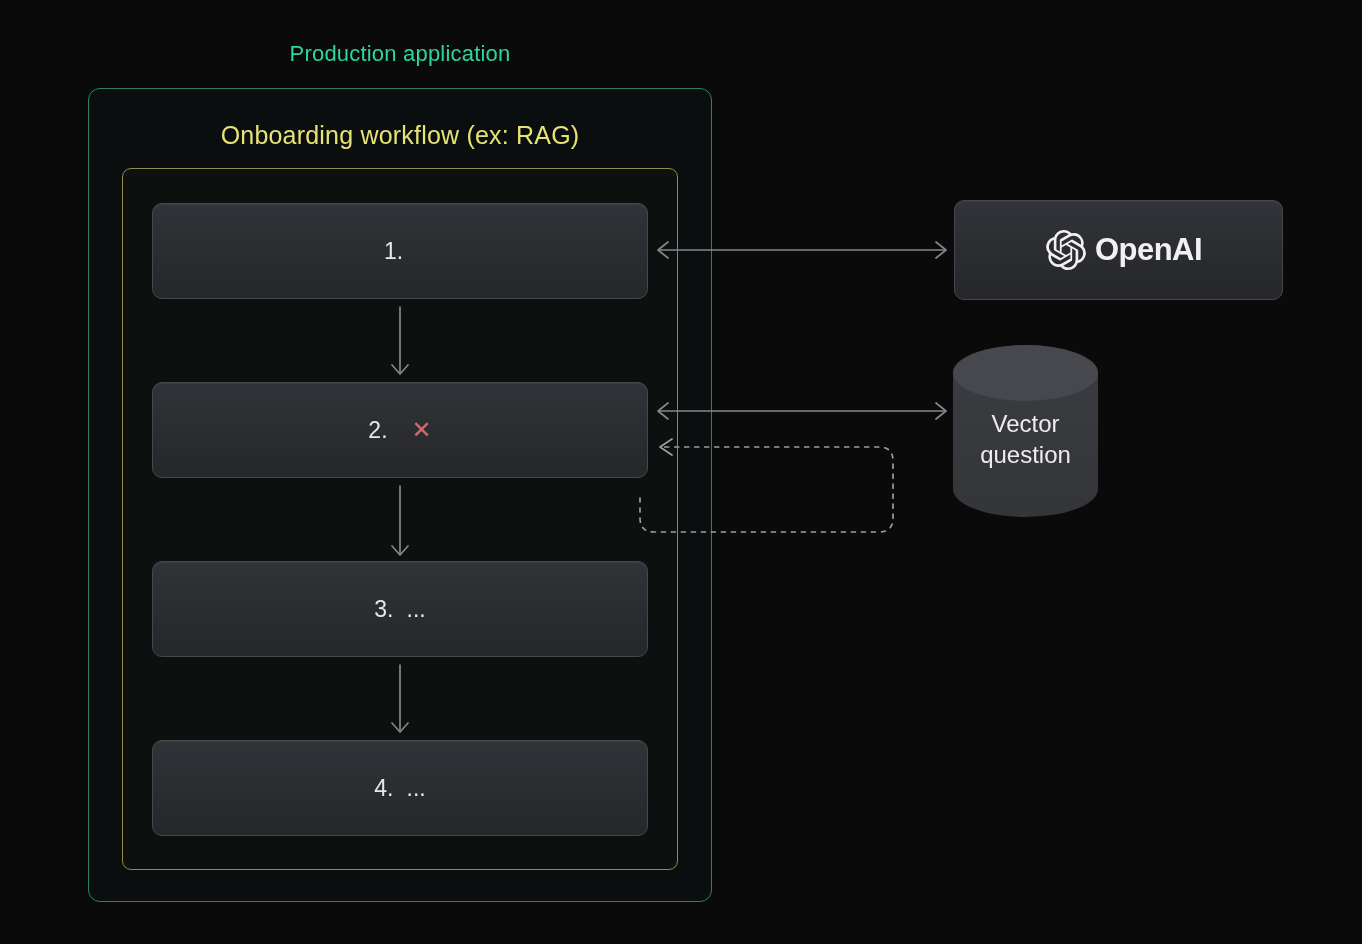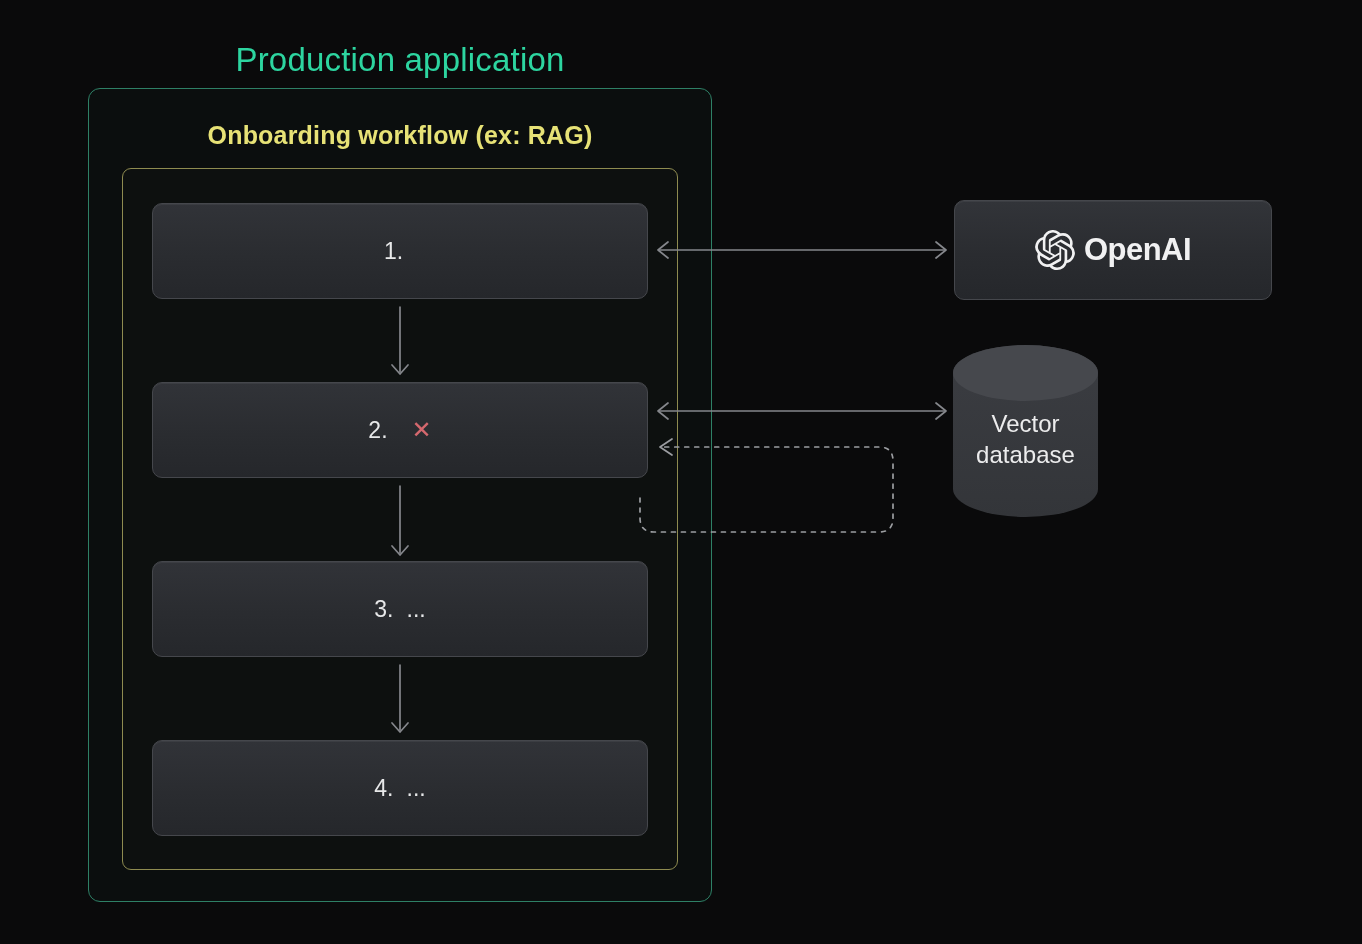--- a/index.html
+++ b/index.html
@@ -4,30 +4,30 @@
 <style>
   html,body{margin:0;padding:0;background:#0a0a0b;}
   .canvas{
     position:relative;width:1362px;height:944px;overflow:hidden;
     background:#0a0a0b;
     font-family:"Liberation Sans",sans-serif;
     -webkit-font-smoothing:antialiased;
   }
   .title-outer{
     position:absolute;left:88px;top:41px;width:624px;
-    text-align:center;font-size:33px;color:#2dd5a0;letter-spacing:.2px;
+    text-align:center;font-size:22px;color:#2dd5a0;letter-spacing:.2px;
   }
   .group-outer{
     position:absolute;left:88px;top:88px;width:622px;height:812px;
     border:1.5px solid #2e8066;border-radius:12px;
     background:rgba(46,128,102,0.035);
   }
   .title-inner{
     position:absolute;left:122px;top:121px;width:556px;
-    text-align:center;font-size:25px;color:#e7e276;letter-spacing:.2px;font-weight:bold;
+    text-align:center;font-size:25px;color:#e7e276;letter-spacing:.2px;
   }
   .group-inner{
     position:absolute;left:122px;top:168px;width:554px;height:700px;
     border:1.5px solid #8e8b50;border-radius:9px;
     background:rgba(142,139,80,0.02);
   }
   .step{
     position:absolute;left:152px;width:494px;height:94px;
     background:linear-gradient(180deg,#313338 0%,#2a2c30 55%,#25272b 100%);
     border:1.5px solid #45474c;border-radius:10px;
@@ -41,20 +41,21 @@
   .step2{top:382px;}
   .step3{top:561px;}
   .step4{top:740px;}
   .openai-node{
     position:absolute;left:954px;top:200px;width:316px;height:98px;
     background:linear-gradient(180deg,#323439 0%,#2a2c30 55%,#25272b 100%);
     border:1.5px solid #45474c;border-radius:10px;
     box-shadow:inset 0 1px 0 rgba(255,255,255,0.05);
     display:flex;align-items:center;justify-content:center;gap:9px;
     color:#f1f1f2;
+    padding-left:11px;
   }
   .openai-node .wordmark{font-size:31px;font-weight:700;letter-spacing:-0.5px;}
   .cylinder{position:absolute;left:953px;top:345px;width:145px;height:172px;}
   .cylinder-text{
     position:absolute;left:953px;top:408px;width:145px;
     text-align:center;color:#ececed;font-size:24px;line-height:31px;
   }
   .overlay{position:absolute;left:0;top:0;pointer-events:none;}
 </style>
 </head>
@@ -102,21 +103,21 @@
           <stop offset="0" stop-color="#3b3d42"></stop>
           <stop offset="1" stop-color="#333539"></stop>
         </linearGradient>
       </defs>
       <path d="M0,28 A72.5,28 0 0 1 145,28 V144 A72.5,28 0 0 1 0,144 Z" fill="url(#cylbody)"></path>
       <ellipse cx="72.5" cy="28" rx="72.5" ry="28" fill="#46484d"></ellipse>
     </svg>
   </div>
   <div class="cylinder-text">
     <div>Vector</div>
-    <div>database</div>
+    <div>question</div>
   </div>
 
   <svg class="overlay" width="1362" height="944" viewBox="0 0 1362 944" xmlns="http://www.w3.org/2000/svg">
     <g stroke="#85878c" stroke-width="1.7" fill="none" stroke-linecap="round" stroke-linejoin="round">
       <g>
         <path d="M659,250 H945"></path>
         <path d="M668,242 L658,250 L668,258"></path>
         <path d="M936,242 L946,250 L936,258"></path>
       </g>
       <g>

